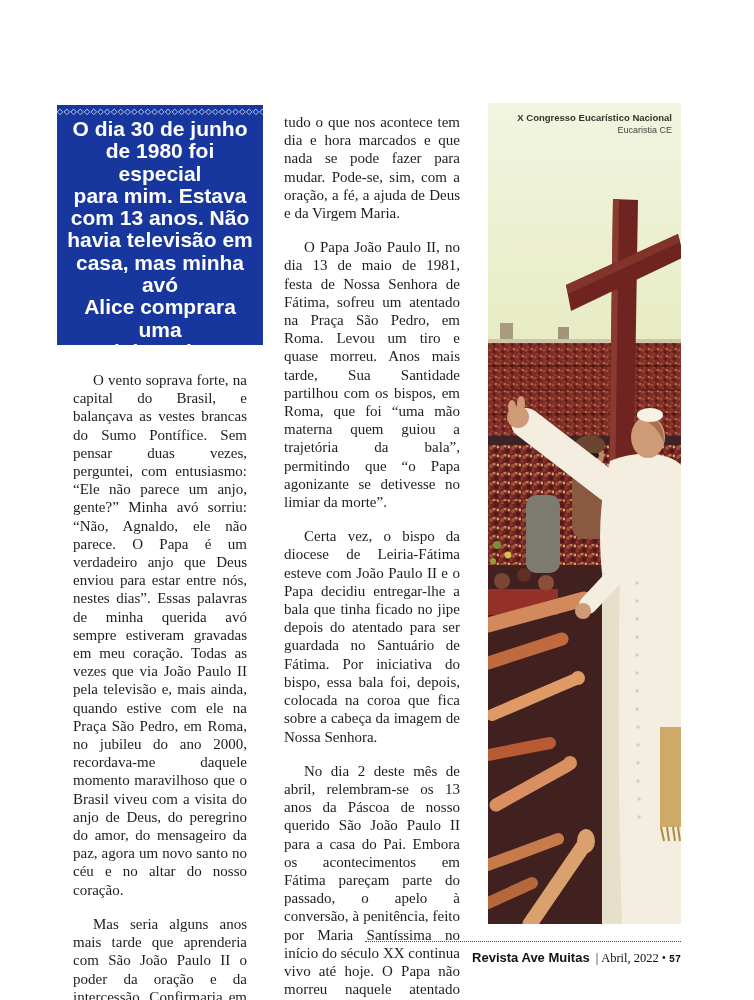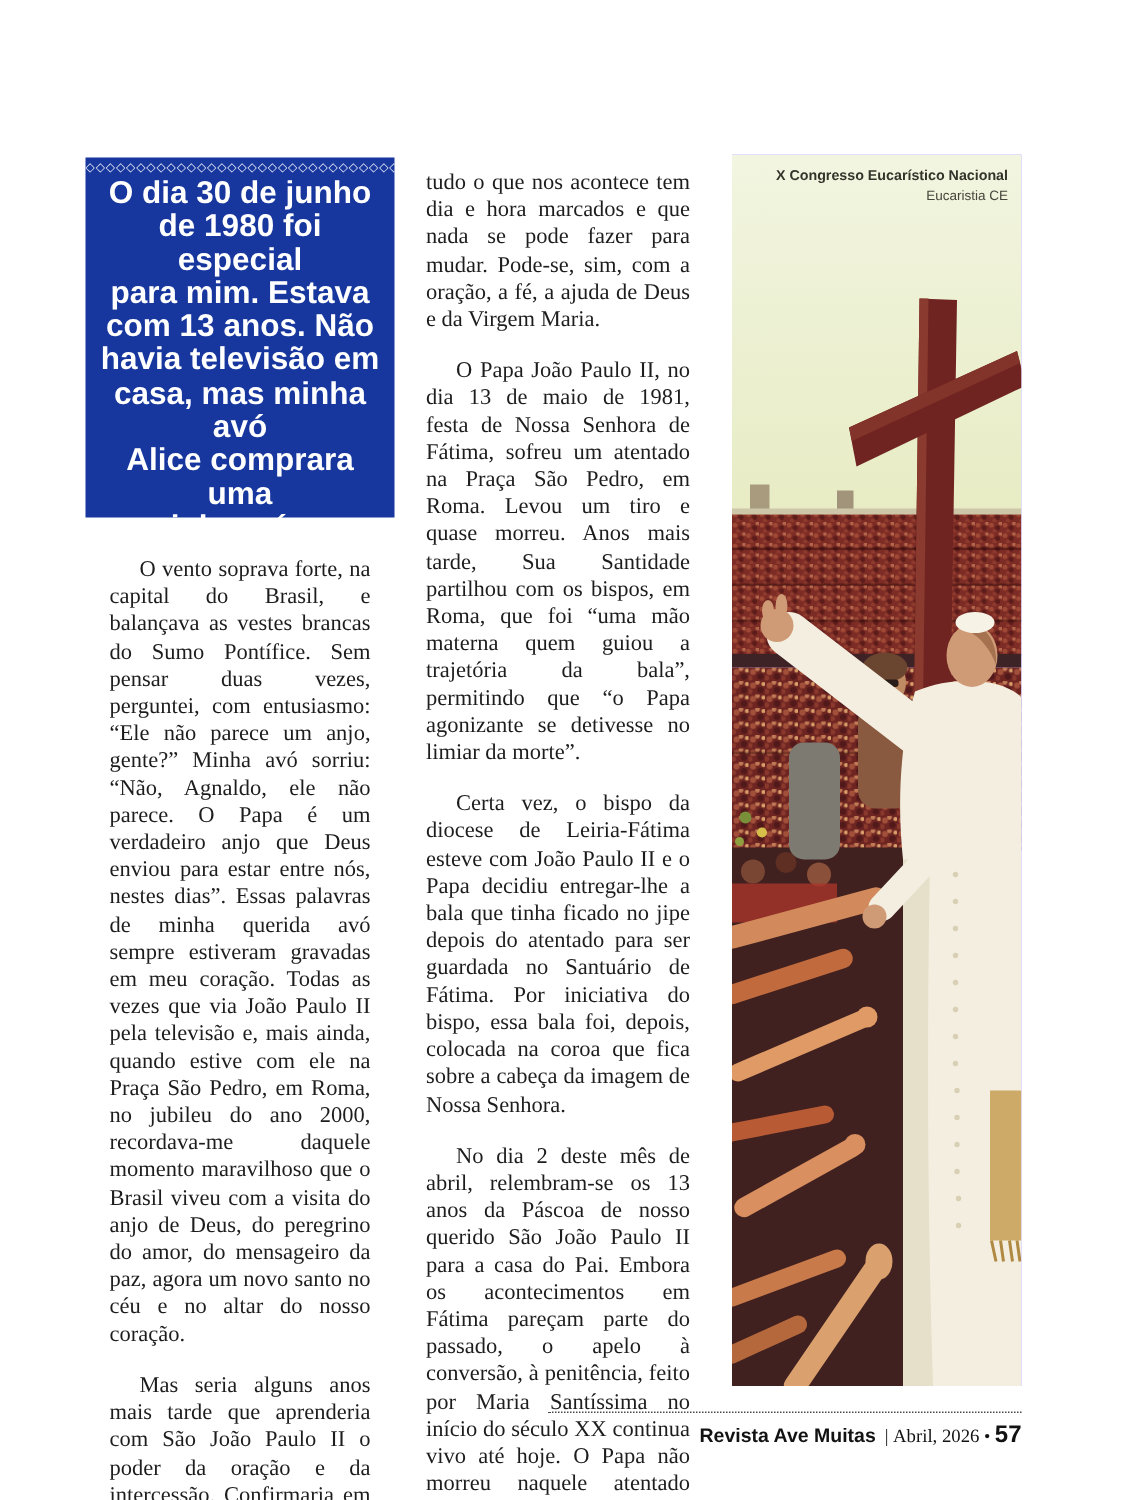--- a/index.html
+++ b/index.html
@@ -31,41 +31,41 @@
     margin:16px; font-size:15px; line-height:18.2px;
     text-align:justify;
   }
   .col p.indent{text-indent:20px;}
   .col1{left:57px; top:355px; width:206px;}
   .col2{left:268px; top:97px; width:208px;}
   .end-dot{color:#17379e; font-size:14px; line-height:0;}
   
   .photo{
     position:absolute; left:488px; top:103px; width:193px; height:821px;
-    margin:0; padding:0; overflow:hidden; background:#c4b5fd;
+    margin:0; padding:0; overflow:hidden; background:#5eead4;
   }
   .photo svg{display:block; width:100%; height:100%;}
   .photo-caption{
     position:absolute; top:9px; right:9px; text-align:right;
     font-family:"Liberation Sans","DejaVu Sans",sans-serif;
     color:#33332a; line-height:12px;
   }
   .cap-bold{font-weight:700; font-size:9.5px;}
   .cap-sub{font-size:9px; color:#45453a;}
   
   .footer{
     position:absolute; left:365px; top:941px; width:316px;
     border-top:1px dotted #4a4a4a; padding-top:6px;
     text-align:right; color:#121212; white-space:nowrap;
   }
   .f-mag{font-family:"Liberation Sans","DejaVu Sans",sans-serif; font-weight:700; font-size:13px;}
   .f-sep{font-size:12.5px; margin:0 3px 0 6px; color:#222;}
   .f-issue{font-size:12.5px;}
   .f-dot{font-size:12px; margin:0 3px;}
-  .f-page{font-family:Liberation Sans, sans-serif; font-weight:700; font-size:16px;}
+  .f-page{font-family:Liberation Mono, monospace; font-weight:700; font-size:10px;}
 </style>
 </head>
 <body>
 
 <div class="page">
 
   <div class="callout">
     <div class="diamonds">◇◇◇◇◇◇◇◇◇◇◇◇◇◇◇◇◇◇◇◇◇◇◇◇◇◇◇◇◇◇◇◇◇◇</div>
     <div class="callout-text">O dia 30 de junho
 de 1980 foi especial
@@ -201,16 +201,16 @@
         <path d="M173,724 l3,14 M179,724 l2,14 M185,724 l2,14 M190,724 l2,14" stroke="#b08a42" stroke-width="2" fill="none"></path>
       </g>
     </svg>
     <figcaption class="photo-caption">
       <div class="cap-bold">X Congresso Eucarístico Nacional</div>
       <div class="cap-sub">Eucaristia CE</div>
     </figcaption>
   </figure>
 
   <div class="footer">
-    <span class="f-mag">Revista Ave Muitas</span><span class="f-sep">|</span><span class="f-issue">Abril, 2026</span><span class="f-dot">•</span><span class="f-page">57</span>
+    <span class="f-mag">Revista Ave Muitas</span><span class="f-sep">|</span><span class="f-issue">Abril, 2022</span><span class="f-dot">•</span><span class="f-page">57</span>
   </div>
 
 </div>
 
 </body></html>

